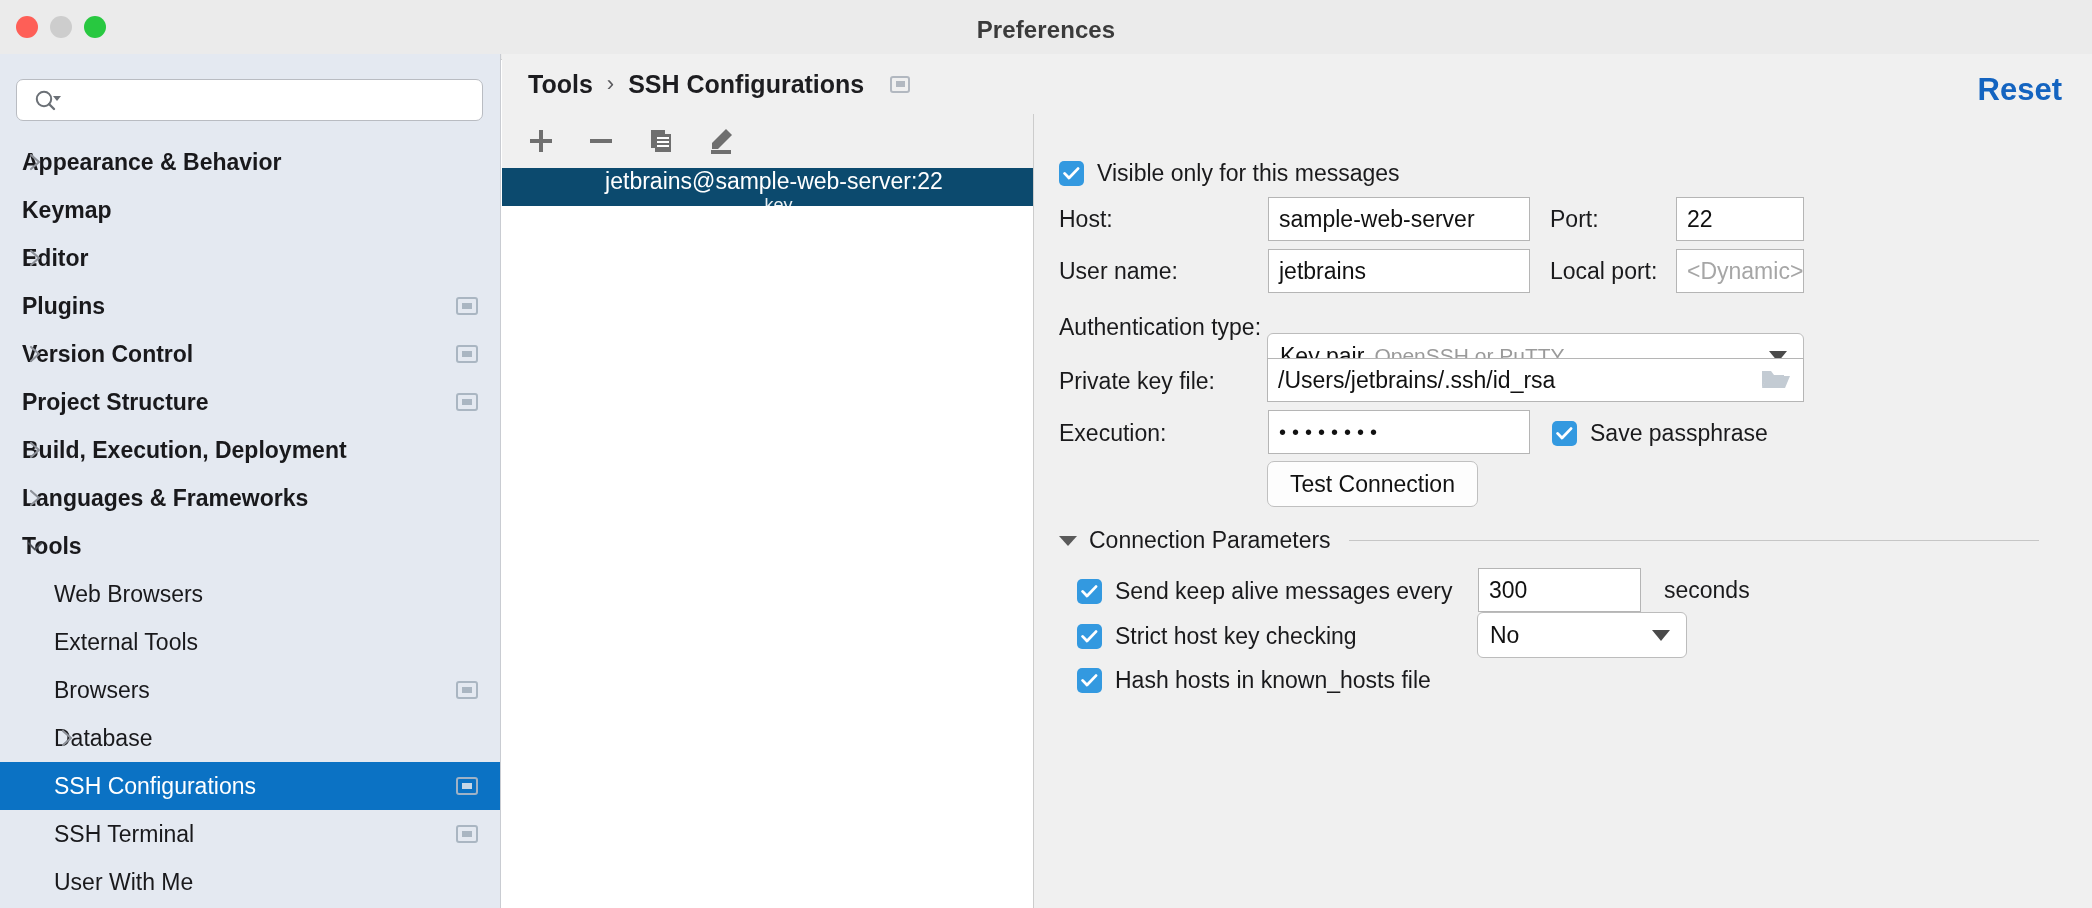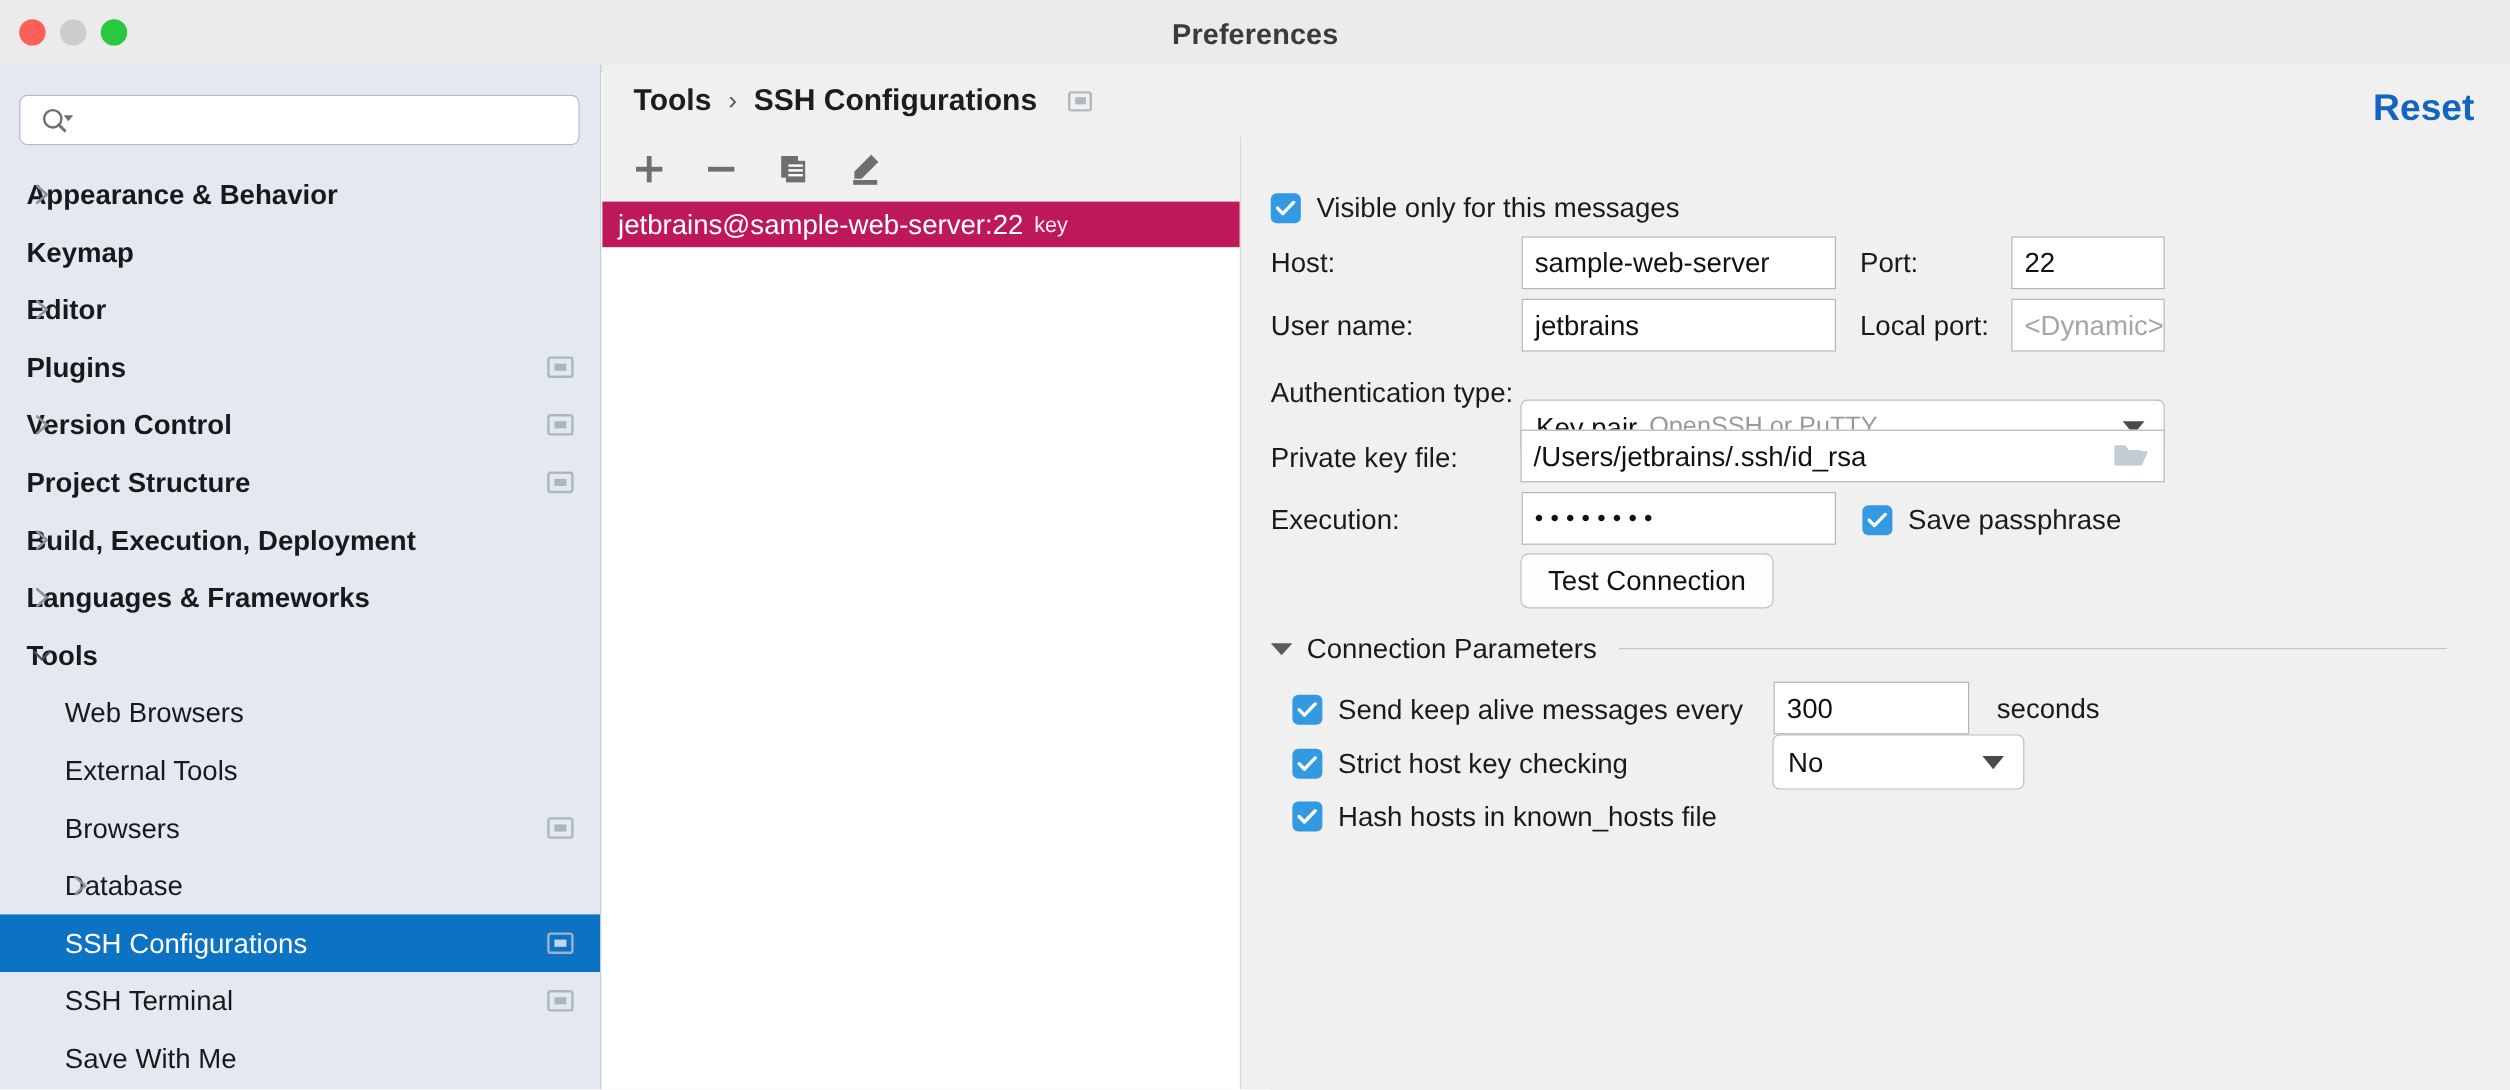--- a/index.html
+++ b/index.html
@@ -195,21 +195,21 @@
   .list-items { background: #ffffff; height: 740px; }
   .list-row {
     height: 38px;
     display: flex;
     align-items: center;
     padding-left: 13px;
     font-size: 23px;
     color: #111;
     white-space: nowrap;
   }
-  .list-row.selected { background: #be185d; color: #ffffff; }
+  .list-row.selected { background: #0c4a6e; color: #ffffff; flex-direction: column; }
   .list-row .sub { font-size: 18px; margin-left: 9px; opacity: 0.92; }
 
   
   .form {
     position: absolute;
     top: 60px; left: 533px;
     width: 1057px;
     height: 794px;
     background: #f0f0f0;
     padding: 0;
@@ -434,21 +434,21 @@
             <i></i>
           </span>
         </div>
         <div class="tree-row child">
           <span>SSH Terminal</span>
           <span class="badge">
             <i></i>
           </span>
         </div>
         <div class="tree-row child">
-          <span>Save With Me</span>
+          <span>User With Me</span>
         </div>
       </div>
   </div>
 
   <div class="content">
 
     <div class="breadcrumb">
       <span class="crumb">Tools</span>
       <span class="crumb-sep">›</span>
       <span class="crumb">SSH Configurations</span>

